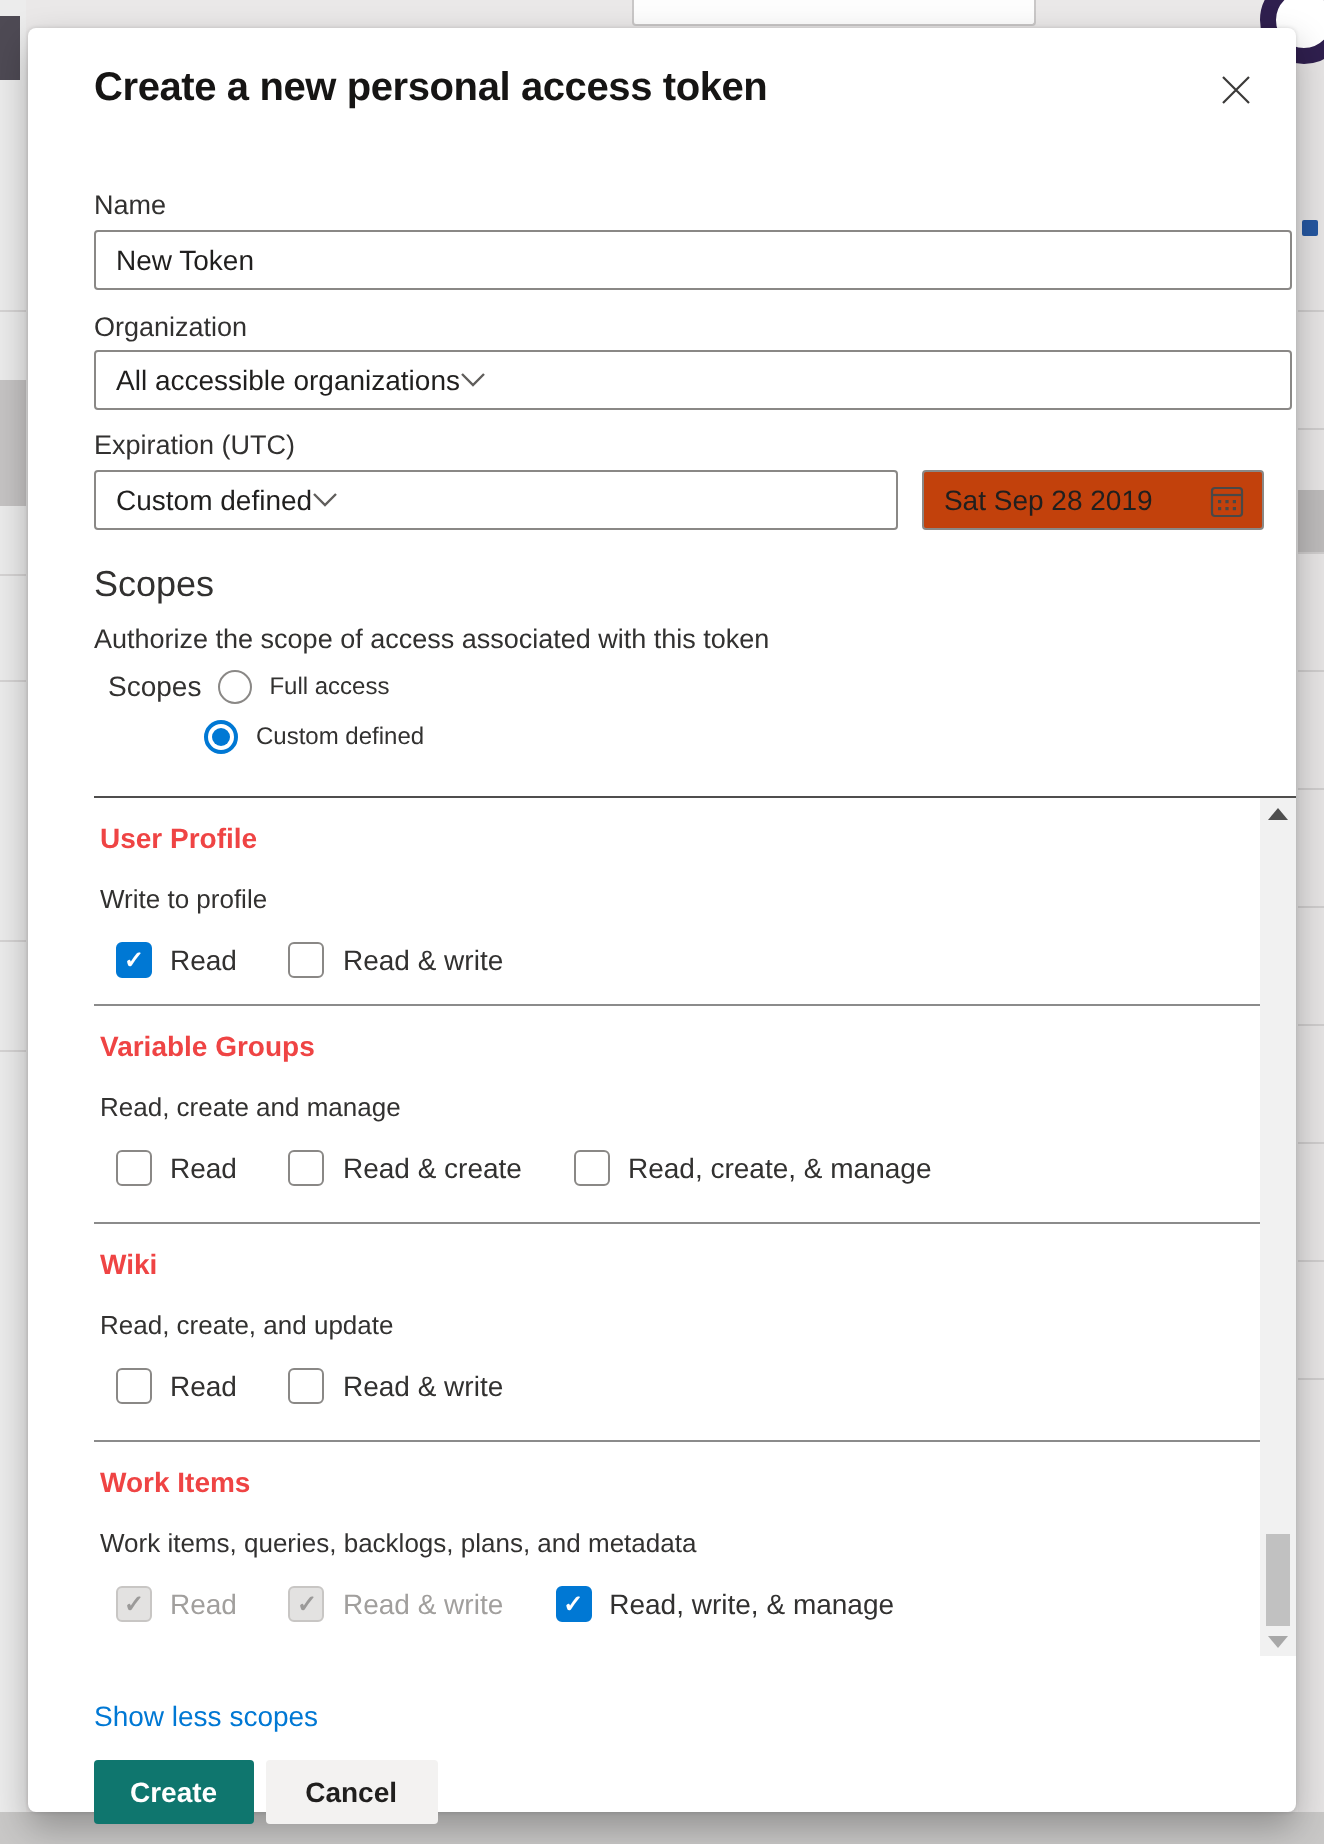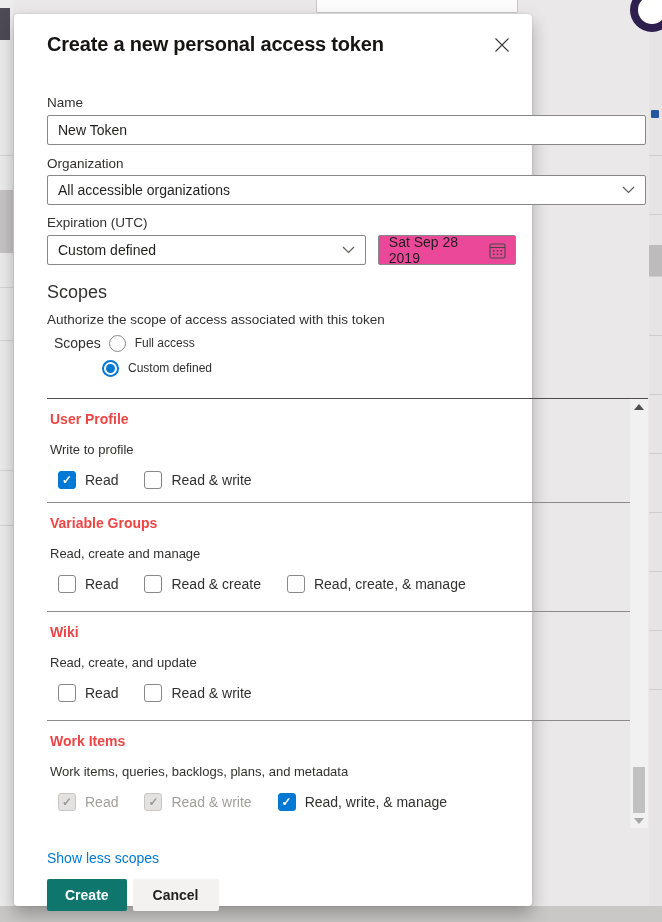--- a/index.html
+++ b/index.html
@@ -17,42 +17,42 @@
   .bg-left-strip .rule { position:absolute; left:0; width:13px; height:1px; background:#d6d4d4; }
   .bg-right-strip { position:absolute; right:0; top:13px; width:13px; height:909px; background:#e6e4e4; }
   .bg-right-strip .rule { position:absolute; left:0; width:13px; height:1px; background:#cfcdcd; }
   .bg-right-block { position:absolute; left:0; top:232px; width:13px; height:31px; background:#bdbbbb; }
   .bg-right-glyph { position:absolute; left:2px; top:97px; width:8px; height:8px; background:#2557a0; border-radius:1px; }
   .bg-bottom-strip { position:absolute; left:0; top:906px; width:662px; height:16px; background:#c9c8c7; }
   .bg-avatar { position:absolute; left:630px; top:-12px; width:44px; height:44px; border-radius:50%;
     background:#fff; border:8px solid #2f1f4e; z-index:1; }
 
   
-  .modal { position:absolute; left:14px; top:14px; width:518px; height:892px; z-index:2;
+  .modal { position:absolute; left:14px; top:14px; width:634px; height:892px; z-index:2;
     background:#fff; border-radius:4px; box-shadow:0 8px 18px rgba(0,0,0,.28), 0 0 2px rgba(0,0,0,.15);
     padding:0 16px 0 33px; color:#201f1e; }
 
   .modal-header { margin-top:17px; display:flex; align-items:flex-start; justify-content:space-between; }
   .modal-title { font-size:20px; font-weight:700; color:#161514; line-height:27px; letter-spacing:-.2px; }
   .close-btn { width:24px; height:24px; margin-top:2px; margin-right:2px; background:none; border:none;
     cursor:pointer; display:flex; align-items:center; justify-content:center; }
 
   .field-label { display:block; font-size:13.5px; color:#323130; line-height:18px; }
   .lbl-name { margin-top:36px; }
   .text-input { margin-top:3px; width:599px; height:30px; border:1px solid #8a8886; border-radius:2px;
     font-family:"Liberation Sans",sans-serif; font-size:14px; color:#201f1e; padding:0 10px; background:#fff; }
   .lbl-org { margin-top:10px; }
   .dropdown { margin-top:2px; width:599px; height:30px; border:1px solid #8a8886; border-radius:2px;
-    display:flex; align-items:center; justify-content:space-between; padding:0 10px; cursor:pointer; background:#fff; }
+    display:flex; align-items:center; justify-content:flex-start; padding:0 10px; cursor:pointer; background:#fff; }
   .dropdown .dd-text { font-size:14px; color:#201f1e; }
   .lbl-exp { margin-top:9px; }
   .exp-row { margin-top:3px; display:flex; }
   .dd-exp { width:412px; margin-top:0; }
   .date-field { margin-left:12px; width:175px; height:30px; border:1px solid #8a8886; border-radius:2px;
-    display:flex; align-items:center; justify-content:space-between; padding:0 9px 0 10px; cursor:pointer; background:#ec4899; }
+    display:flex; align-items:center; justify-content:space-between; padding:0 9px 0 10px; cursor:pointer; background:#c2410c; }
   .date-field .dd-text { font-size:14px; color:#201f1e; }
 
   .scopes-heading { margin-top:15px; font-size:18px; font-weight:400; color:#323130; line-height:24px; }
   .scopes-desc { margin-top:7px; font-size:13.5px; color:#323130; line-height:17px; }
 
   .radio-row { display:flex; align-items:center; height:20px; }
   .radio-row1 { margin-top:5px; margin-left:7px; }
   .radio-row2 { margin-top:5px; margin-left:55px; }
   .choice-label { font-size:14px; color:#323130; margin-right:8px; }
   .radio { width:17px; height:17px; border-radius:50%; border:1px solid #8a8886; background:#fff;

